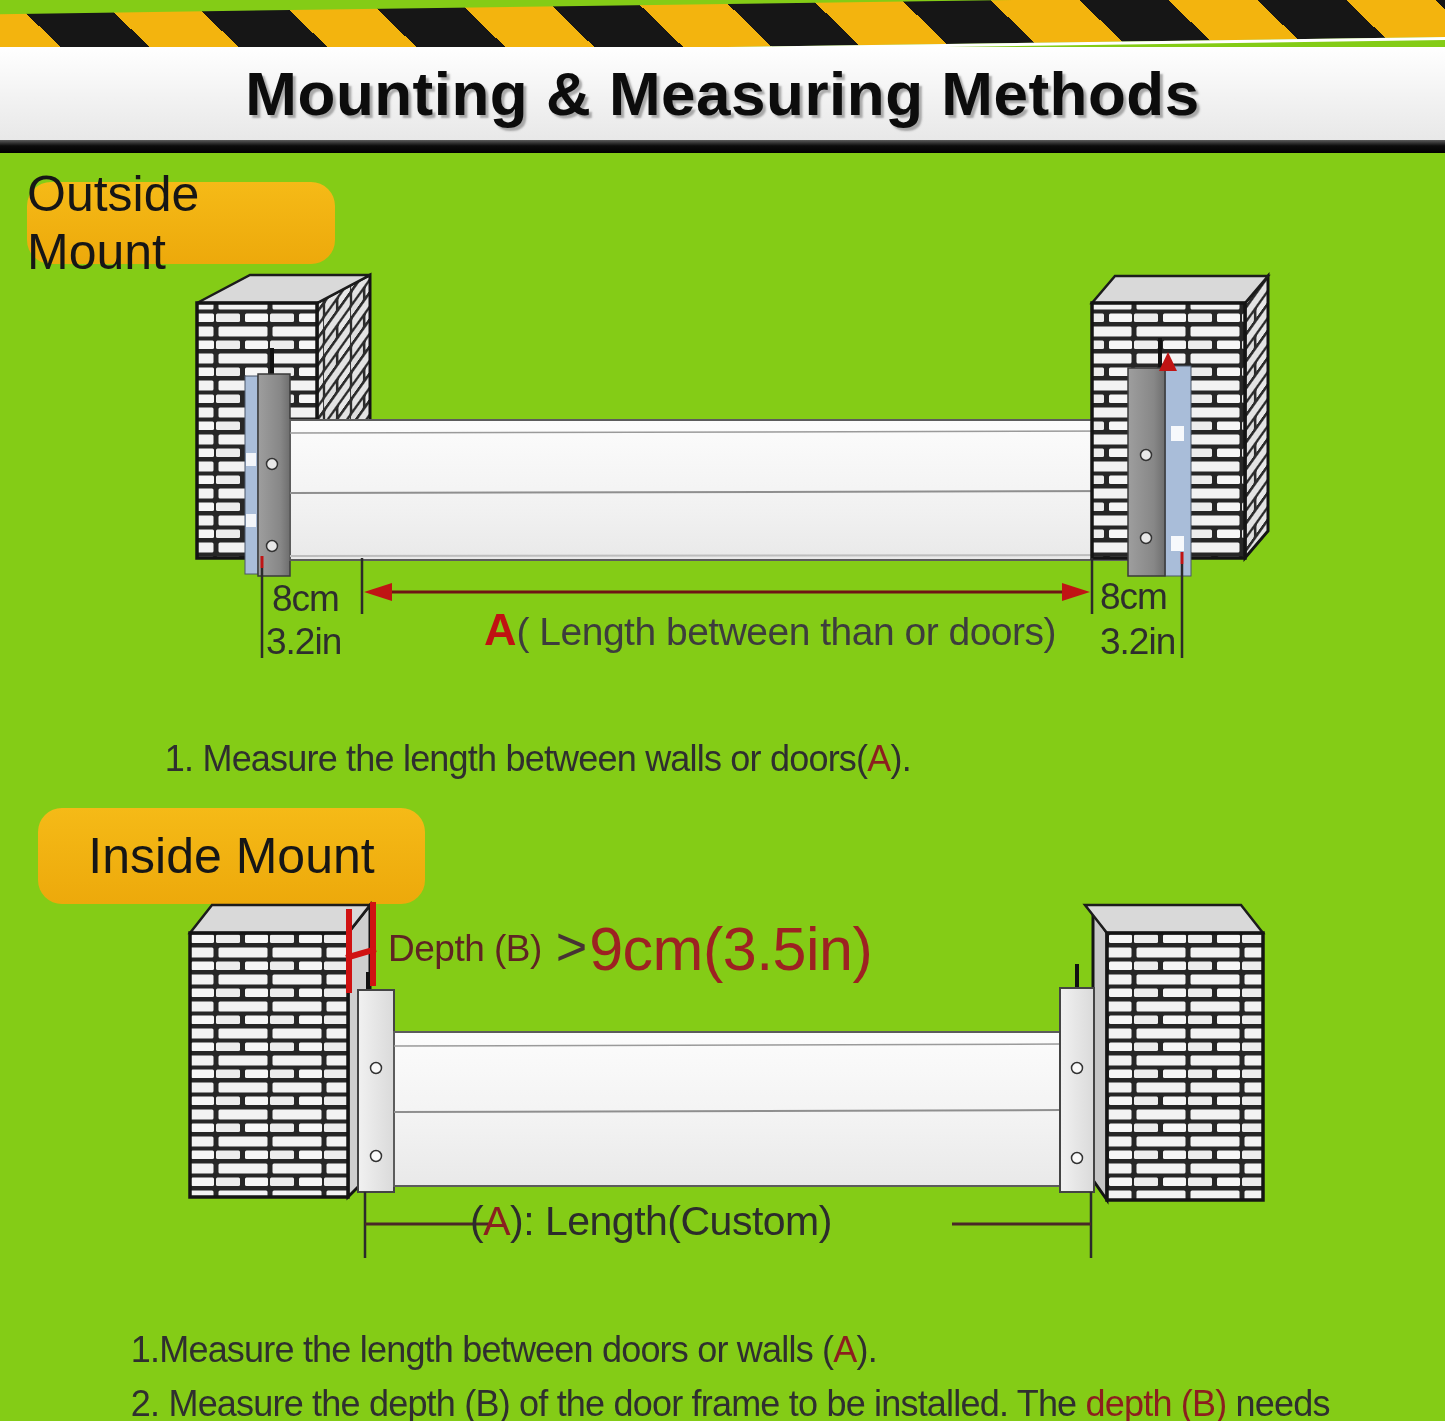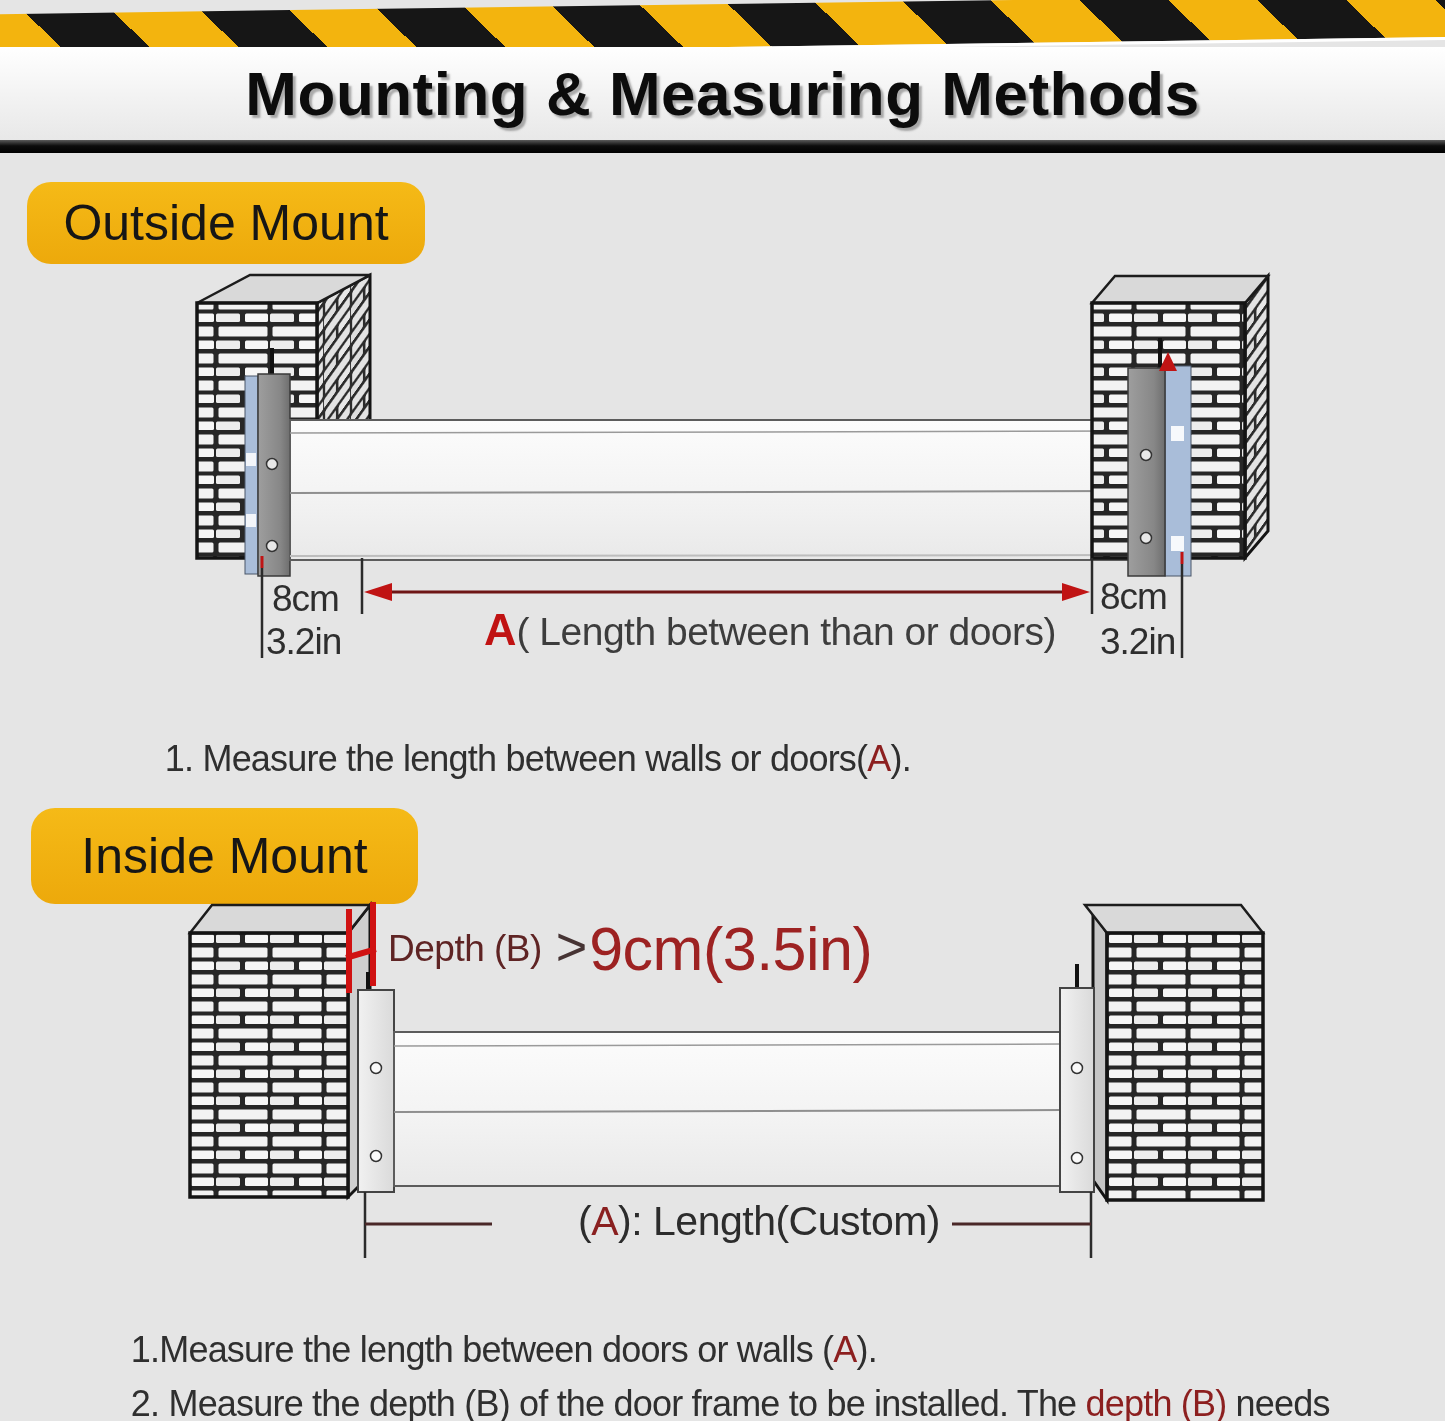--- a/index.html
+++ b/index.html
@@ -1,56 +1,56 @@
 <!DOCTYPE html>
 <html><head>
 <meta charset="utf-8">
 <style>
   html,body{margin:0;padding:0;background:#ffffff;}
-  .page{position:relative;width:1445px;height:1421px;background:#e5e5e5;overflow:hidden;
+  .page{position:relative;width:1445px;height:1421px;background:#84cc16;overflow:hidden;
         font-family:"Liberation Sans", sans-serif;}
 
   
   .hazard-tape{position:absolute;top:4px;left:-18px;width:1490px;height:43px;
     background:repeating-linear-gradient(45deg,#f3b40e 0 62px,#161616 62px 124px);
     transform:rotate(-0.8deg);border-bottom:3px solid #ffffff;}
   .title-band{position:absolute;top:47px;left:0;width:1445px;height:93px;
     background:linear-gradient(180deg,#ffffff 0%,#f2f2f2 55%,#e8e8e8 100%);
     display:flex;align-items:center;justify-content:center;}
   .title{font-size:62px;font-weight:bold;color:#0c0c0c;letter-spacing:0.5px;
     text-shadow:3px 3px 2px rgba(110,110,110,0.55);}
   .dark-bar{position:absolute;top:140px;left:0;width:1445px;height:13px;
     background:linear-gradient(180deg,#5a5a5a 0%,#0c0c0c 45%,#000 100%);}
 
   
   .badge{position:absolute;background:linear-gradient(180deg,#f5ba17 0%,#eda90b 100%);
     border-radius:24px;display:flex;align-items:center;justify-content:center;
     color:#161616;font-size:50px;letter-spacing:0;}
-  .badge-outside{left:27px;top:182px;width:398px;height:82px;}
-  .badge-inside{left:31px;top:808px;width:387px;height:96px;text-align:right;}
+  .badge-outside{left:27px;top:182px;width:308px;height:82px;}
+  .badge-inside{left:38px;top:808px;width:387px;height:96px;text-align:right;}
 
   
   .gfx{position:absolute;inset:0;z-index:1;}
 
   
   .dim{position:absolute;color:#2e2e2e;font-size:37px;letter-spacing:-1px;z-index:2;}
   .dim-o-lcm{left:272px;top:578px;}
   .dim-o-lin{left:266px;top:621px;}
   .dim-o-rcm{left:1100px;top:576px;}
   .dim-o-rin{left:1100px;top:621px;}
   .alabel-outside{position:absolute;left:484px;top:604px;display:flex;align-items:baseline;z-index:2;}
   .a-red{color:#c01212;font-weight:bold;font-size:45px;}
   .a-rest{color:#3d3d3d;font-size:39px;letter-spacing:-0.5px;white-space:pre-wrap;}
 
   .depth-note{position:absolute;left:388px;top:914px;display:flex;align-items:center;z-index:2;}
   .depth-label{color:#5f2424;font-size:37px;letter-spacing:-0.5px;white-space:pre-wrap;}
   .depth-gt{color:#463434;font-size:54px;margin:0 2px 6px 4px;}
   .depth-value{color:#9d2222;font-size:61px;letter-spacing:-0.5px;}
 
-  .alabel-inside{position:absolute;left:470px;top:1198px;width:470px;text-align:right;
+  .alabel-inside{position:absolute;left:470px;top:1198px;width:470px;text-align:left;
     font-size:41px;color:#2c2c2c;letter-spacing:-0.5px;z-index:2;}
   .alabel-inside .mid{color:#8a2020;}
 
   
   .step{position:absolute;font-size:36px;color:#2f2f2f;letter-spacing:-0.8px;
     white-space:pre-wrap;z-index:2;}
   .maroon{color:#8c1f1f;}
   .step-o1{left:128px;top:696px;}
   .step-o2{left:128px;top:741px;}
   .step-i1{left:94px;top:1287px;text-align:right;}

